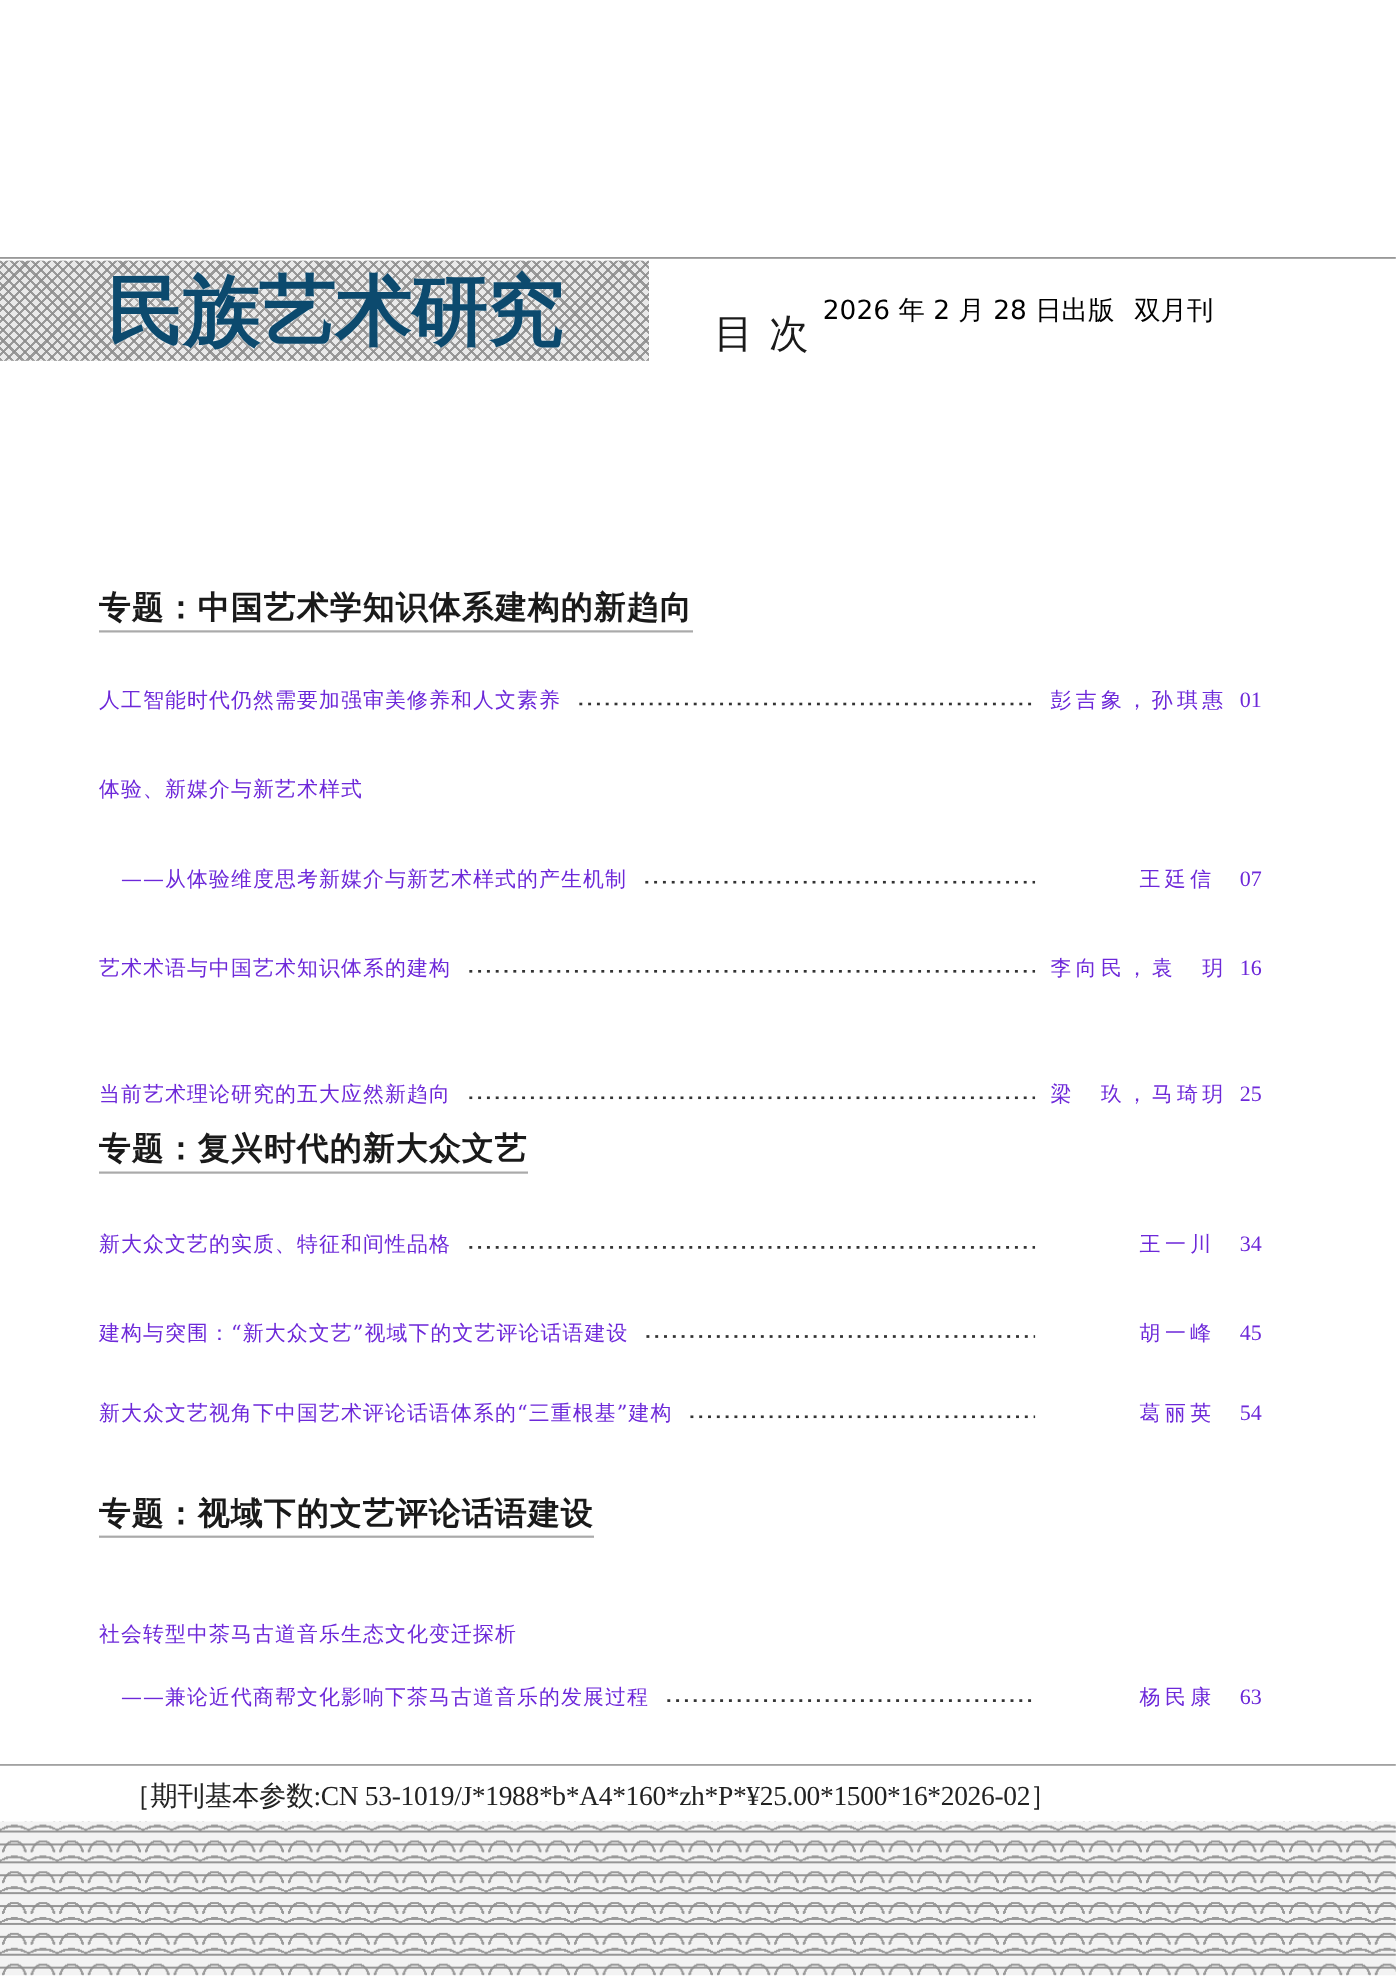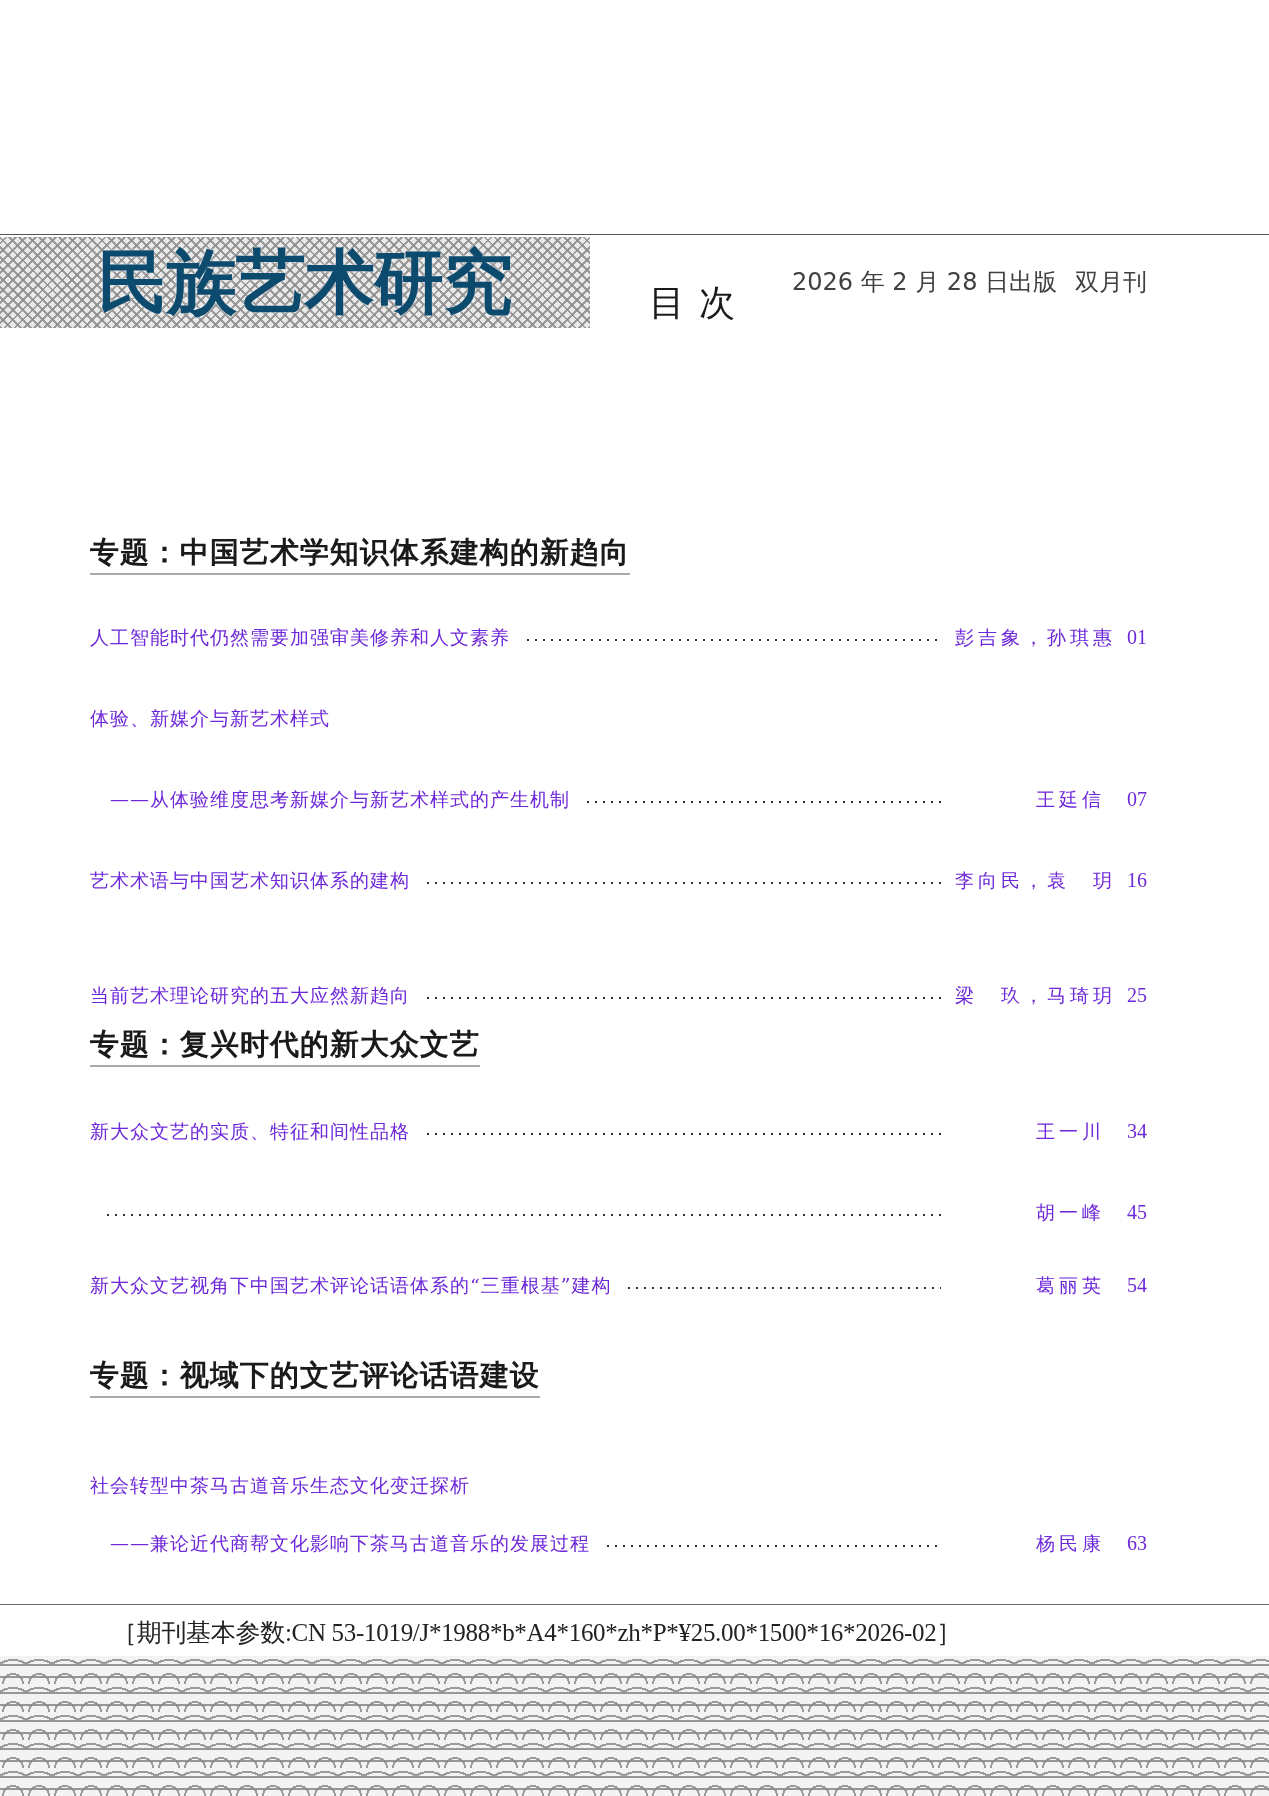--- a/index.html
+++ b/index.html
@@ -21,23 +21,23 @@
       font-size: 70px; font-weight: bold; letter-spacing: -1px; color: #0c4a6e;
       line-height: 84px;
       text-shadow: 0 0 3px #eee;
     }
     .toc-label {
       position: absolute; left: 649px; top: 258px;
       font-family: "DejaVu Sans", "Liberation Sans", sans-serif;
       font-size: 36px; font-weight: normal; letter-spacing: 14px; color: #1a1a1a; margin-top: 21px;
     }
     .issue-info {
-      position: absolute; left: 792px; top: 266px;
+      position: absolute; left: 748px; top: 266px;
       font-family: "DejaVu Sans", "Liberation Sans", sans-serif;
-      font-size: 24px; color: #404040;
+      font-size: 24px; color: #000000;
     }
     .issue-info .freq { margin-left: 18px; }
 
     .section-title {
       position: absolute; left: 90px;
       font-family: "DejaVu Sans", "Liberation Sans", sans-serif;
       font-size: 29px; font-weight: bold; color: #1a1a1a;
       padding-bottom: 3px; border-bottom: 2px solid #aaa; letter-spacing: 1px;
       line-height: 36px;
     }
@@ -120,20 +120,21 @@
 <div class="section-title" style="top:1026px;">专题：复兴时代的新大众文艺</div>
 
 <div class="entry" style="top:1116px;">
   <span class="title">新大众文艺的实质、特征和间性品格</span>
   <span class="leader"></span>
   <span class="author">王一川</span>
   <span class="page">34</span>
 </div>
 
 <div class="entry" style="top:1197px;">
+  <span class="title">建构与突围：“新大众文艺”视域下的文艺评论话语建设</span>
   <span class="leader"></span>
   <span class="author">胡一峰</span>
   <span class="page">45</span>
 </div>
 
 <div class="entry" style="top:1270px;">
   <span class="title">新大众文艺视角下中国艺术评论话语体系的“三重根基”建构</span>
   <span class="leader"></span>
   <span class="author">葛丽英</span>
   <span class="page">54</span>

